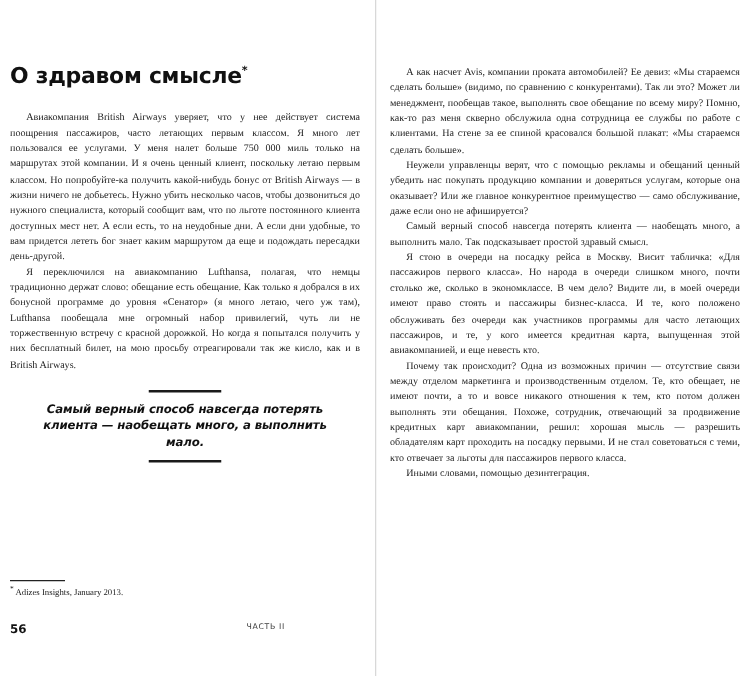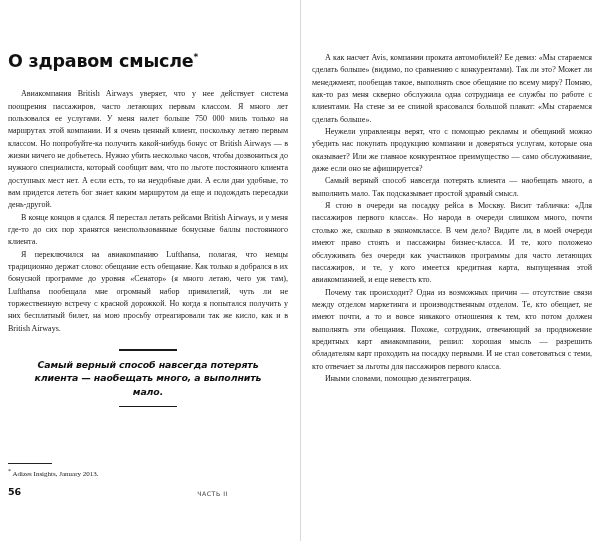--- a/index.html
+++ b/index.html
@@ -107,23 +107,23 @@
     font-size: 7px;
     line-height: 9px;
     color: #1a1a1a;
   }
   .fn-text .fn-star {
     font-size: 6px;
     vertical-align: super;
   }
   .footer {
     position: absolute;
-    bottom: 44px;
+    bottom: 32px;
     display: flex;
-    align-items: flex-end;
+    align-items: flex-start;
     width: 100%;
   }
   .footer-left {
     left: 0;
     padding: 0 12px 0 8px;
     box-sizing: border-box;
   }
   .footer-right {
     left: 0;
     padding: 0 8px 0 12px;
@@ -159,21 +159,20 @@
 <div class="spread">
 
   <div class="gutter"></div>
 
   <div class="page page-left">
 
     <h1 class="chapter-title"><span>О здравом смысле</span><span class="fn-mark">*</span></h1>
 
     <div class="body-col">
       <p class="bodytext">Авиакомпания British Airways уверяет, что у нее действует система поощрения пассажиров, часто летающих первым классом. Я много лет пользовался ее услугами. У меня налет больше 750 000 миль только на маршрутах этой компании. И я очень ценный клиент, поскольку летаю первым классом. Но попробуйте-ка получить какой-нибудь бонус от British Airways — в жизни ничего не добьетесь. Нужно убить несколько часов, чтобы дозвониться до нужного специалиста, который сообщит вам, что по льготе постоянного клиента доступных мест нет. А если есть, то на неудобные дни. А если дни удобные, то вам придется лететь бог знает каким маршрутом да еще и подождать пересадки день-другой.</p>
-      <p class="bodytext">В конце концов я сдался. Я перестал летать рейсами British Airways, и у меня где-то до сих пор хранятся неиспользованные бонусные баллы постоянного клиента.</p>
       <p class="bodytext">Я переключился на авиакомпанию Lufthansa, полагая, что немцы традиционно держат слово: обещание есть обещание. Как только я добрался в их бонусной программе до уровня «Сенатор» (я много летаю, чего уж там), Lufthansa пообещала мне огромный набор привилегий, чуть ли не торжественную встречу с красной дорожкой. Но когда я попытался получить у них бесплатный билет, на мою просьбу отреагировали так же кисло, как и в British Airways.</p>
     </div>
 
     <div class="pullquote">
       <div class="pq-rule"></div>
       <div class="pq-text">Самый верный способ навсегда потерять клиента — наобещать много, а выполнить мало.</div>
       <div class="pq-rule"></div>
     </div>
 
     <div class="footnote-area">
@@ -185,21 +184,21 @@
       <span class="folio">56</span>
       <span class="running-head">Часть II</span>
     </div>
 
   </div>
 
   <div class="page page-right">
 
     <div class="body-col right-col-top">
       <p class="bodytext">А как насчет Avis, компании проката автомобилей? Ее девиз: «Мы стараемся сделать больше» (видимо, по сравнению с конкурентами). Так ли это? Может ли менеджмент, пообещав такое, выполнять свое обещание по всему миру? Помню, как-то раз меня скверно обслужила одна сотрудница ее службы по работе с клиентами. На стене за ее спиной красовался большой плакат: «Мы стараемся сделать больше».</p>
-      <p class="bodytext">Неужели управленцы верят, что с помощью рекламы и обещаний можно убедить нас покупать продукцию компании и доверяться услугам, которые она оказывает? Или же главное конкурентное преимущество — само обслуживание, даже если оно не афишируется?</p>
+      <p class="bodytext">Неужели управленцы верят, что с помощью рекламы и обещаний ценный убедить нас покупать продукцию компании и доверяться услугам, которые она оказывает? Или же главное конкурентное преимущество — само обслуживание, даже если оно не афишируется?</p>
       <p class="bodytext">Самый верный способ навсегда потерять клиента — наобещать много, а выполнить мало. Так подсказывает простой здравый смысл.</p>
       <p class="bodytext">Я стою в очереди на посадку рейса в Москву. Висит табличка: «Для пассажиров первого класса». Но народа в очереди слишком много, почти столько же, сколько в экономклассе. В чем дело? Видите ли, в моей очереди имеют право стоять и пассажиры бизнес-класса. И те, кого положено обслуживать без очереди как участников программы для часто летающих пассажиров, и те, у кого имеется кредитная карта, выпущенная этой авиакомпанией, и еще невесть кто.</p>
       <p class="bodytext">Почему так происходит? Одна из возможных причин — отсутствие связи между отделом маркетинга и производственным отделом. Те, кто обещает, не имеют почти, а то и вовсе никакого отношения к тем, кто потом должен выполнять эти обещания. Похоже, сотрудник, отвечающий за продвижение кредитных карт авиакомпании, решил: хорошая мысль — разрешить обладателям карт проходить на посадку первыми. И не стал советоваться с теми, кто отвечает за льготы для пассажиров первого класса.</p>
       <p class="bodytext">Иными словами, помощью дезинтеграция.</p>
     </div>
 
 
   </div>
 
 </div>

